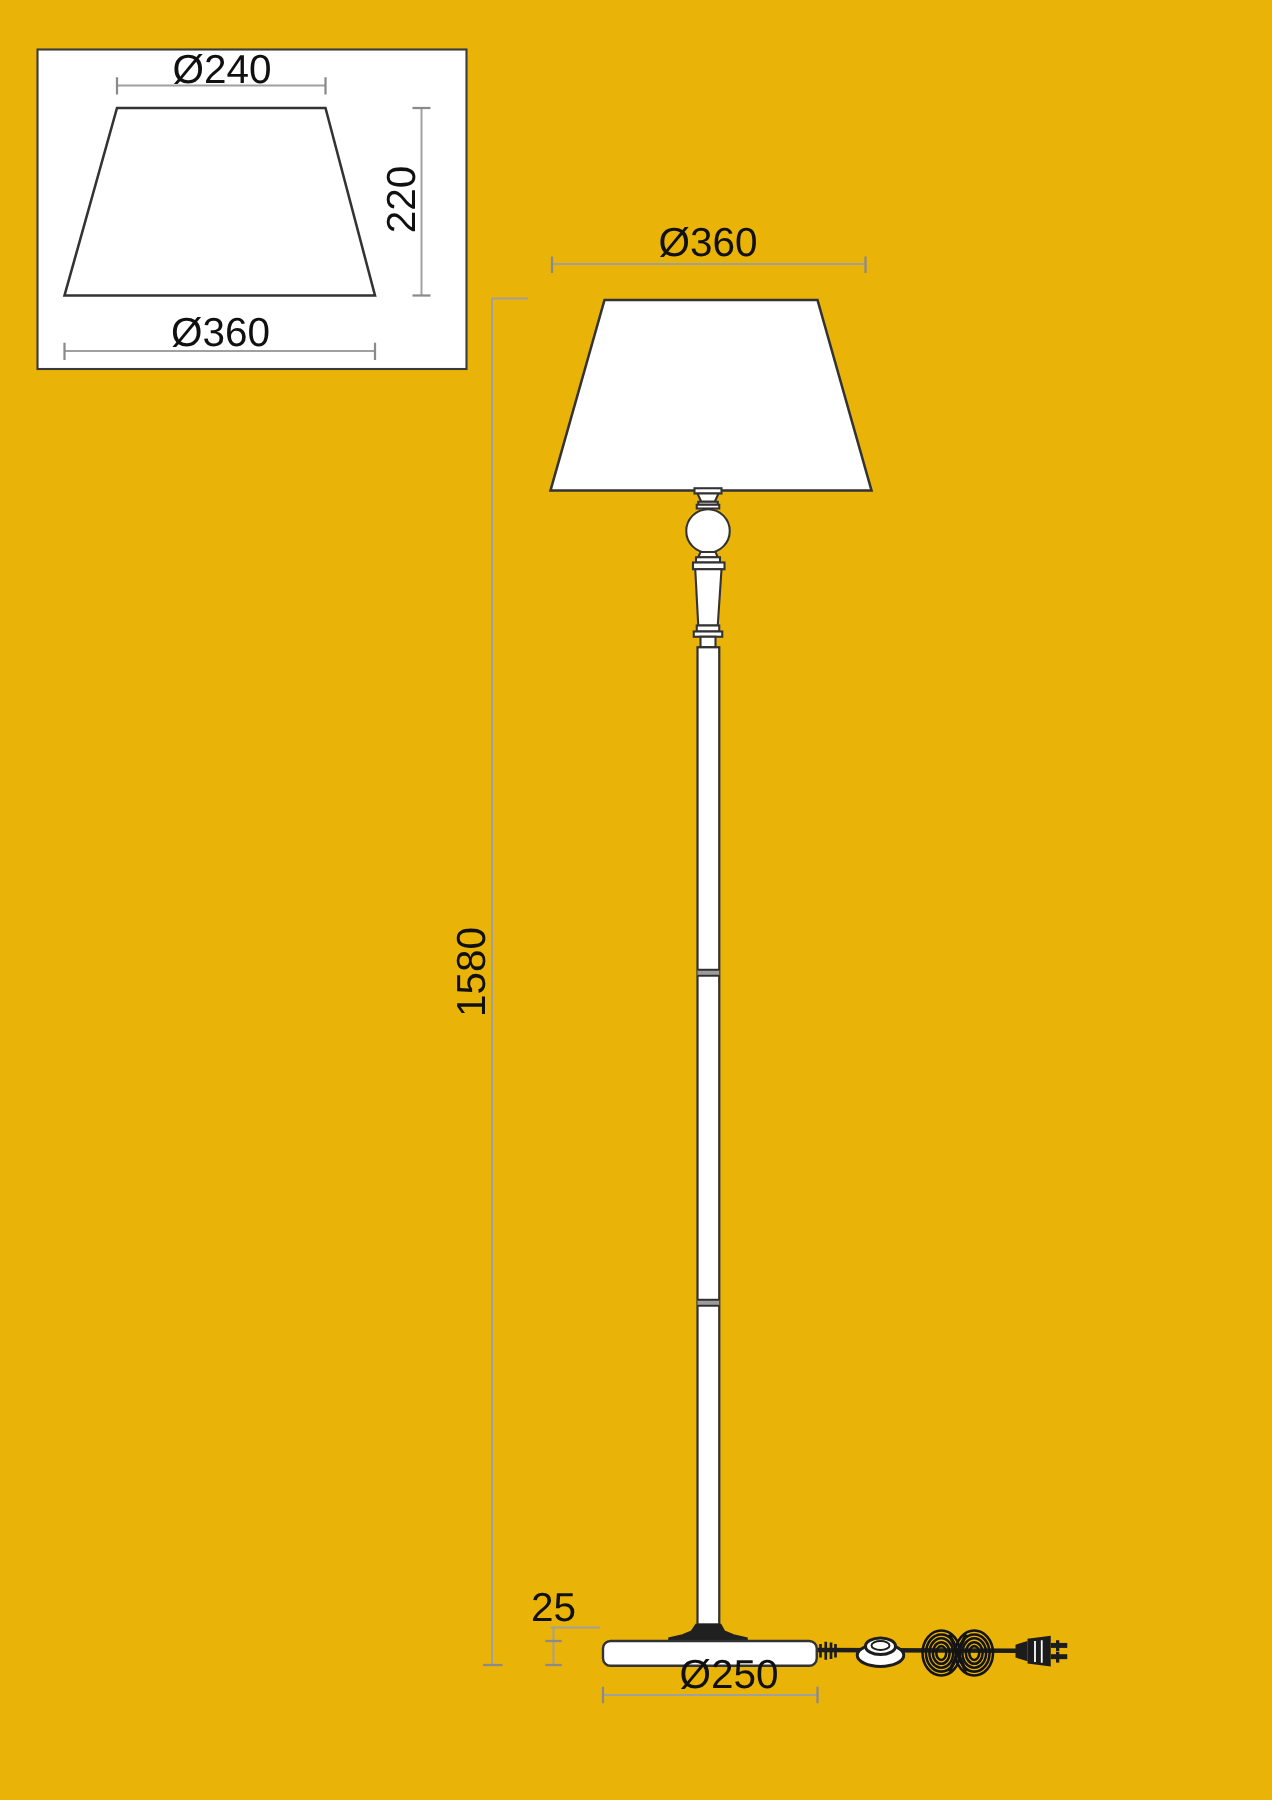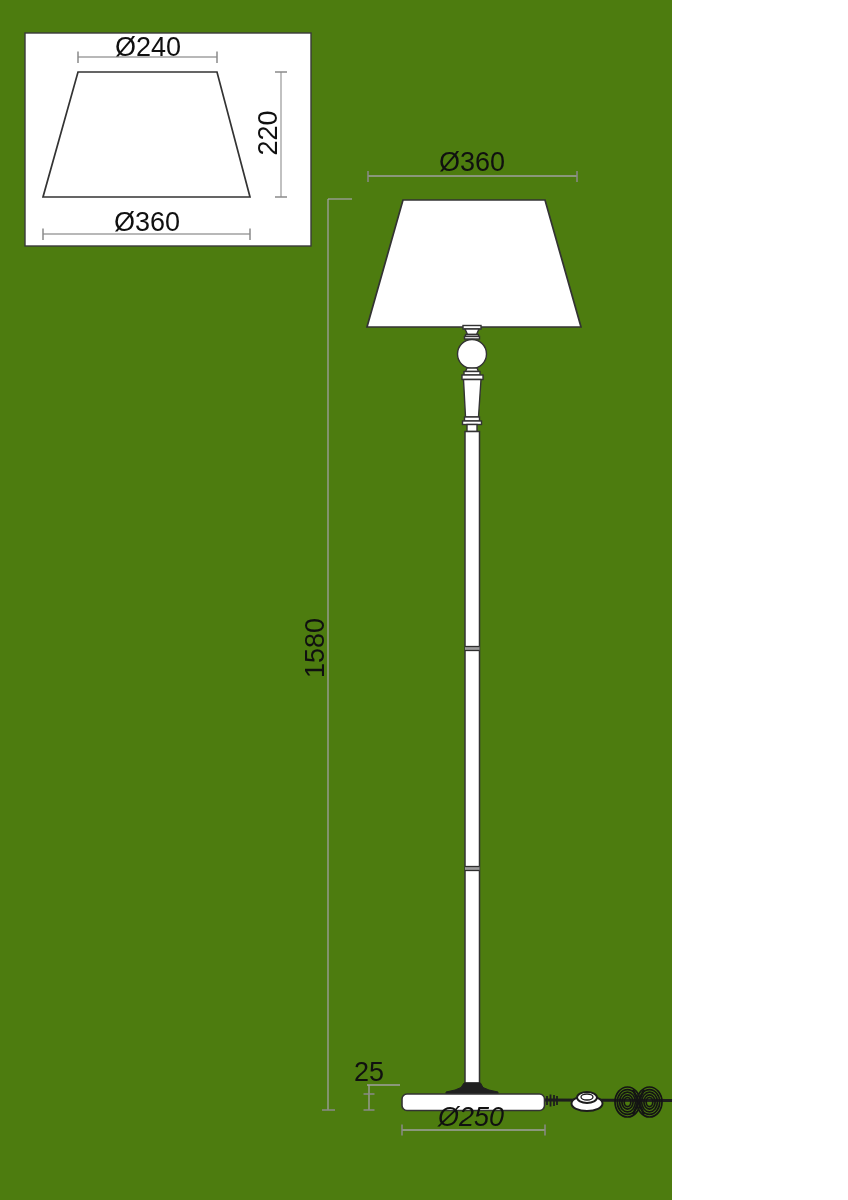--- a/index.html
+++ b/index.html
@@ -1,19 +1,19 @@
 <!DOCTYPE html>
 <html><head>
 <meta charset="utf-8">
 <style>
   html,body{margin:0;padding:0;background:#ffffff;}
   .canvas{
     position:relative;
-    width:672px;height:1200px;
-    background:#4d7c0f;
+    width:848px;height:1200px;
+    background:#eab308;
     overflow:hidden;
     font-family:"Liberation Sans", sans-serif;
   }
   .canvas svg{position:absolute;left:0;top:0;}
   .dim-label{
     position:absolute;
     font-size:27px;
     line-height:27px;
     color:#101010;
     white-space:nowrap;
@@ -163,15 +163,15 @@
   </g>
 </svg>
 
 <div class="dim-label" style="left:148px;top:47px;">Ø240</div>
 <div class="dim-label rot" style="left:268px;top:133px;">220</div>
 <div class="dim-label" style="left:147px;top:222px;">Ø360</div>
 
 <div class="dim-label" style="left:472px;top:162px;">Ø360</div>
 <div class="dim-label rot" style="left:315px;top:648px;">1580</div>
 <div class="dim-label" style="left:369px;top:1072px;">25</div>
-<div class="dim-label" style="left:471px;top:1117px;font-style:italic;">Ø250</div>
+<div class="dim-label" style="left:486px;top:1117px;">Ø250</div>
 
 </div>
 
 </body></html>

